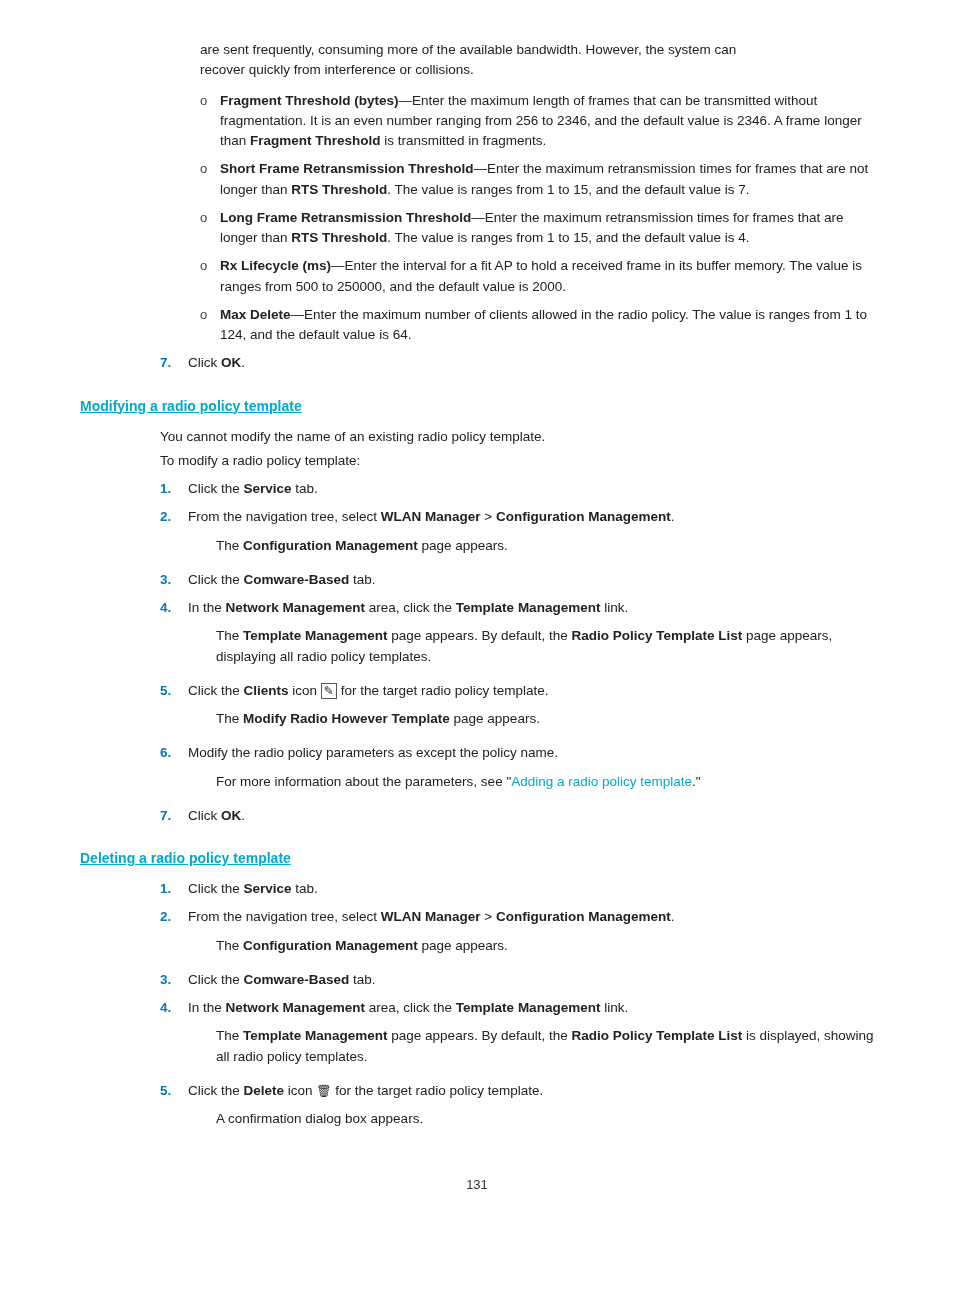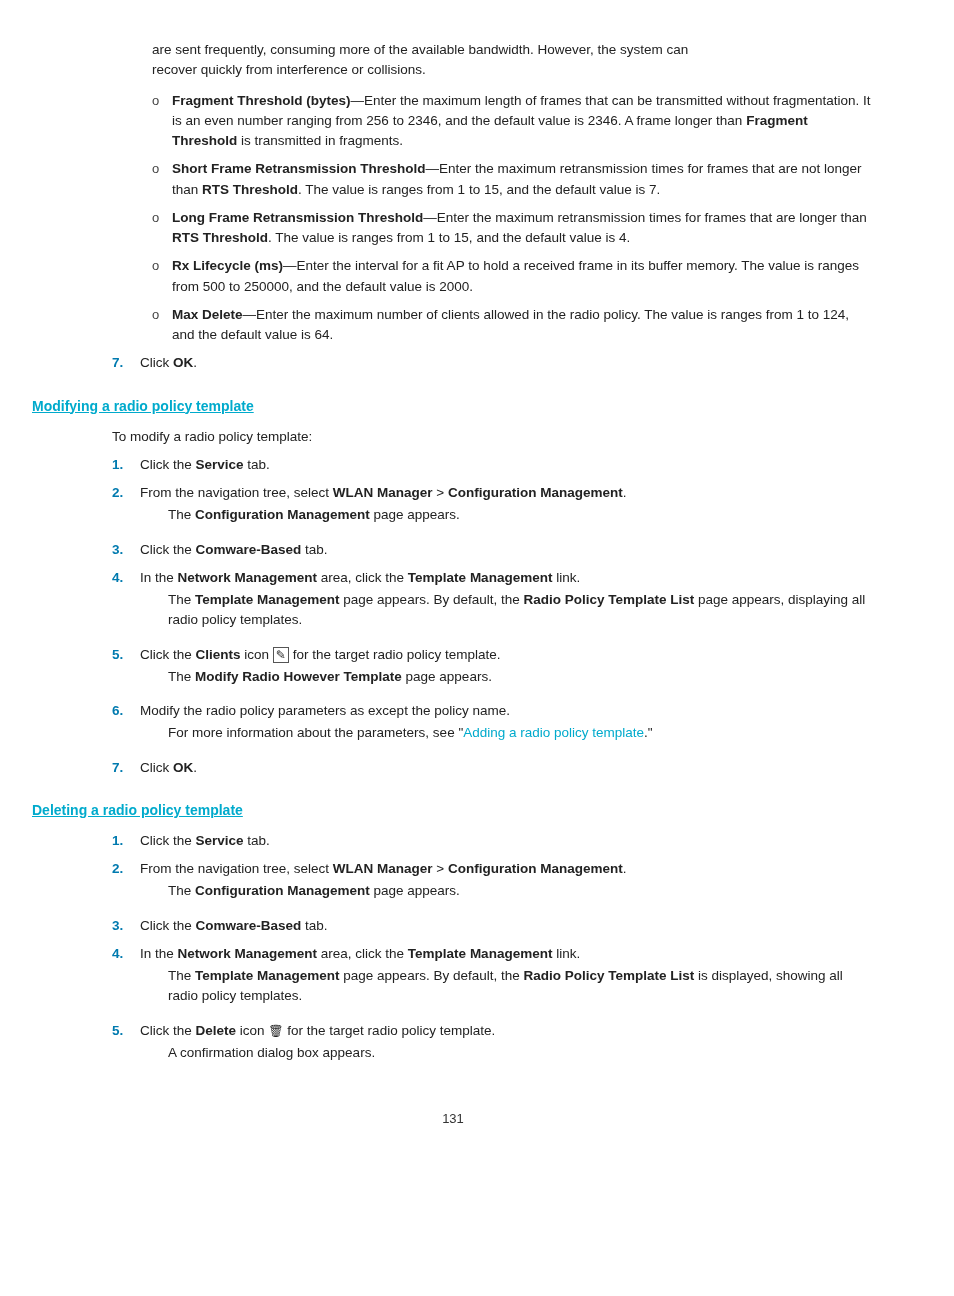--- a/index.html
+++ b/index.html
@@ -10,21 +10,21 @@
     body {
       background: #ffffff;
       font-family: Arial, Helvetica, sans-serif;
       font-size: 13.5px;
       color: #222222;
       line-height: 1.5;
     }
     .page {
       width: 954px;
       min-height: 1296px;
-      padding: 40px 80px 60px 32px;
+      padding: 40px 80px 60px 80px;
       position: relative;
     }
     .intro-text {
       margin-bottom: 10px;
       margin-left: 120px;
     }
     .bullet-list {
       list-style: none;
       margin-left: 120px;
       margin-bottom: 6px;
@@ -50,21 +50,21 @@
       color: #007aaf;
       font-weight: bold;
       min-width: 28px;
       font-size: 13.5px;
     }
     .numbered-step .step-content {
       flex: 1;
     }
     .sub-para {
       margin-left: 28px;
-      margin-top: 2px;
+      margin-top: 8px;
       margin-bottom: 6px;
     }
     .section-heading {
       color: #00aacc;
       font-size: 14px;
       font-weight: bold;
       margin-top: 22px;
       margin-bottom: 10px;
       text-decoration: underline;
     }
@@ -105,20 +105,21 @@
     </li>
   </ul>
 
   <div class="numbered-step">
     <span class="step-num">7.</span>
     <span class="step-content">Click <b>OK</b>.</span>
   </div>
 
   <div class="section-heading">Modifying a radio policy template</div>
 
+  <div class="intro-text" style="margin-left:80px; margin-bottom:4px;">You cannot modify the name of an existing radio policy template.</div>
   <div class="intro-text" style="margin-left:80px; margin-bottom:8px;">To modify a radio policy template:</div>
 
   <div class="numbered-step">
     <span class="step-num">1.</span>
     <span class="step-content">Click the <b>Service</b> tab.</span>
   </div>
 
   <div class="numbered-step">
     <span class="step-num">2.</span>
     <div class="step-content">

